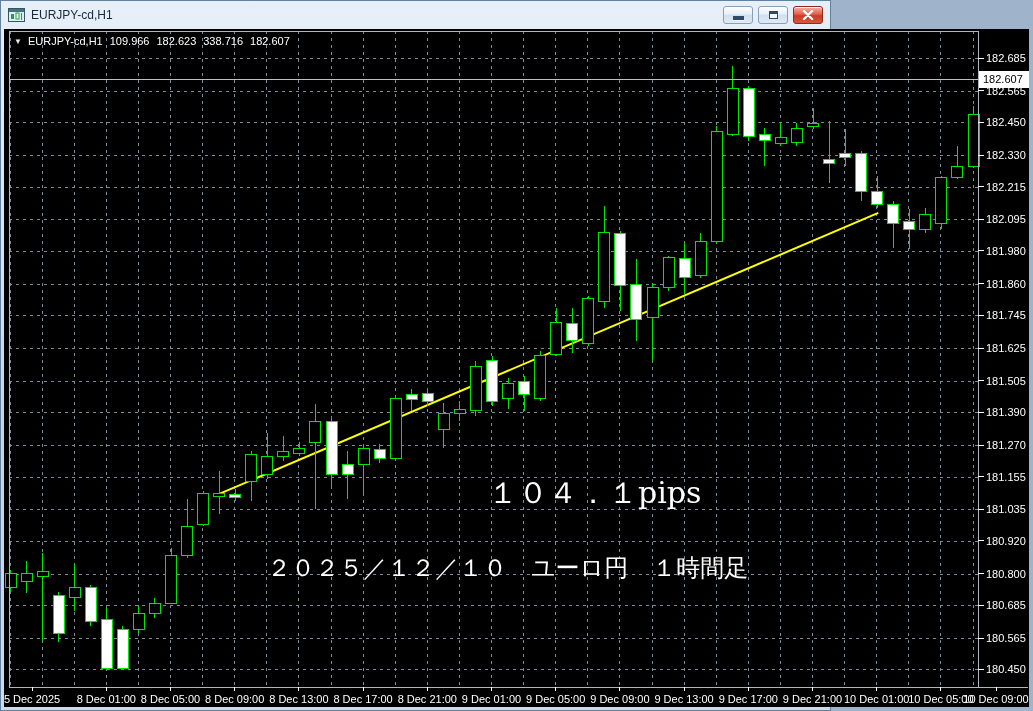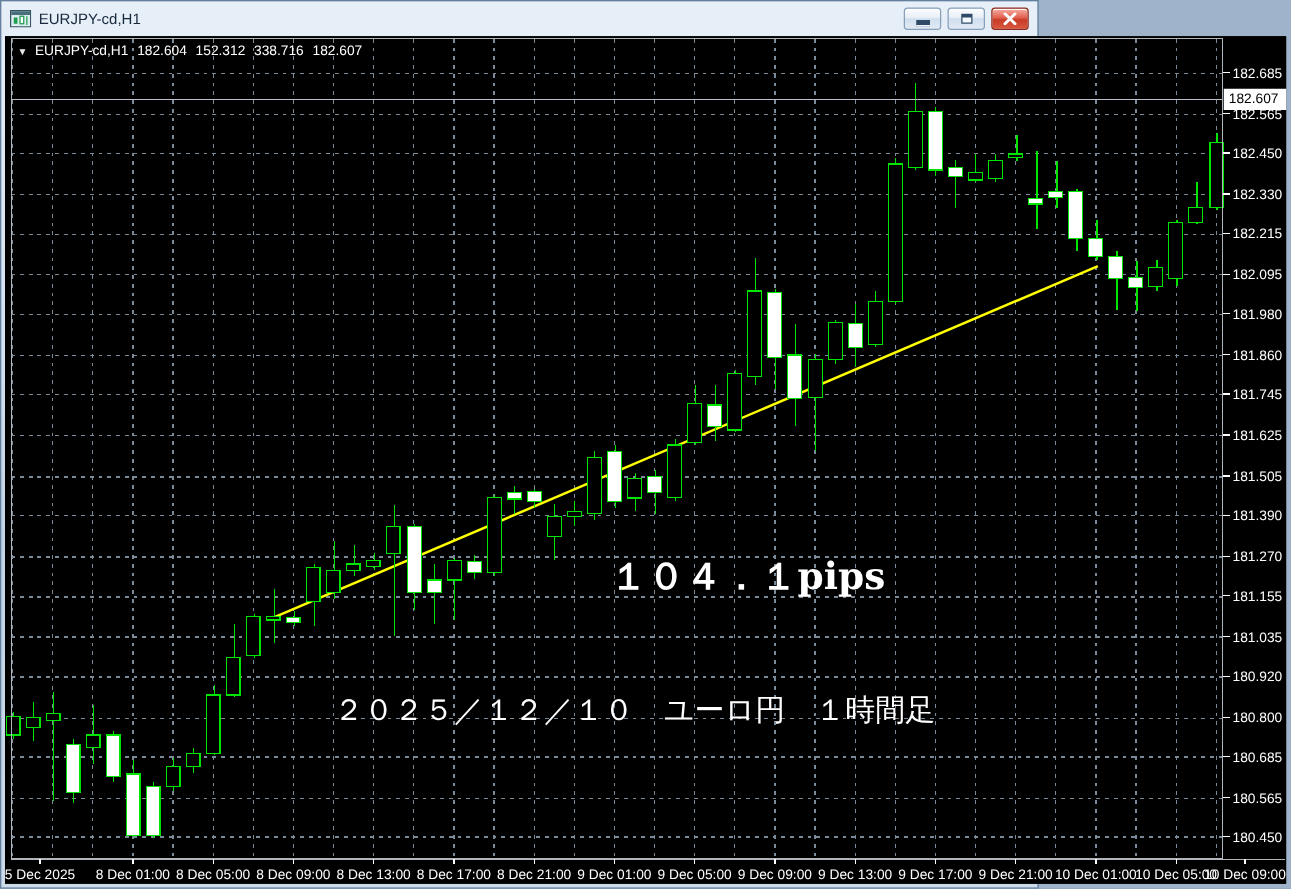--- a/index.html
+++ b/index.html
@@ -14,21 +14,21 @@
     background:linear-gradient(180deg,#fdfeff,#e7eef6 45%,#d0dfee 50%,#e0eaf4 100%);
     box-shadow:inset 0 1px 0 rgba(255,255,255,.9);display:flex;align-items:center;justify-content:center;cursor:pointer;}
   .wbtn.close{border-color:#8e2a1c;background:linear-gradient(180deg,#f6b0a5,#e2604e 45%,#c93b28 55%,#d9573c 100%);}
   .glyph-min{width:11px;height:4px;background:#2e4a66;margin-top:8px;border-bottom:1px solid #eef4fa;}
   .glyph-restore{width:9px;height:8px;box-sizing:border-box;border:1px solid #2e4a66;border-top:3px solid #2e4a66;background:#f4f9fd;}
   .chart{position:absolute;left:3px;top:28px;width:1025px;height:678px;background:#000;}
   .chart svg{position:absolute;left:0;top:0;}
   .ohlc{position:absolute;left:10px;top:6px;color:#fff;font-size:11px;display:flex;gap:7px;align-items:center;white-space:nowrap;}
   .ohlc .tri{font-size:8px;color:#e8e8e8;margin-right:-1px;}
   .ann{position:absolute;color:#ffffff;font-family:"DejaVu Serif","Liberation Serif",serif;white-space:nowrap;}
-  .ann-pips{left:484px;top:412px;font-size:30px;font-weight:bold;}
+  .ann-pips{left:484px;top:444px;font-size:30px;}
   .ann-caption{left:263px;top:523px;font-size:24px;}
   .bid-box{position:absolute;left:975px;top:42px;width:50px;height:17px;background:#ffffff;color:#000;
     font-size:11px;line-height:17px;padding-left:4px;box-sizing:border-box;}
 </style>
 </head>
 <body>
 
 <div class="window">
   <div class="titlebar">
     <svg class="app-icon" viewBox="0 0 17 14">
@@ -434,22 +434,22 @@
           <line x1="936.9000000000001" y1="658" x2="936.9000000000001" y2="662" stroke="#ffffff"></line>
           <text x="936.9000000000001" y="674">10 Dec 05:00</text>
           <line x1="992" y1="658" x2="992" y2="662" stroke="#ffffff"></line>
           <text x="992" y="674">10 Dec 09:00</text>
         </g>
       </svg>
 
     <div class="ohlc">
       <span class="tri">▼</span>
       <span>EURJPY-cd,H1</span>
-      <span>182.604</span>
-      <span>152.312</span>
+      <span>109.966</span>
+      <span>182.623</span>
       <span>338.716</span>
       <span>182.607</span>
     </div>
 
     <div class="ann ann-pips">１０４．１pips</div>
     <div class="ann ann-caption">２０２５／１２／１０　ユーロ円　１時間足</div>
     <div class="bid-box" style="top: 42px;">182.607</div>
   </div>
 </div>
 

